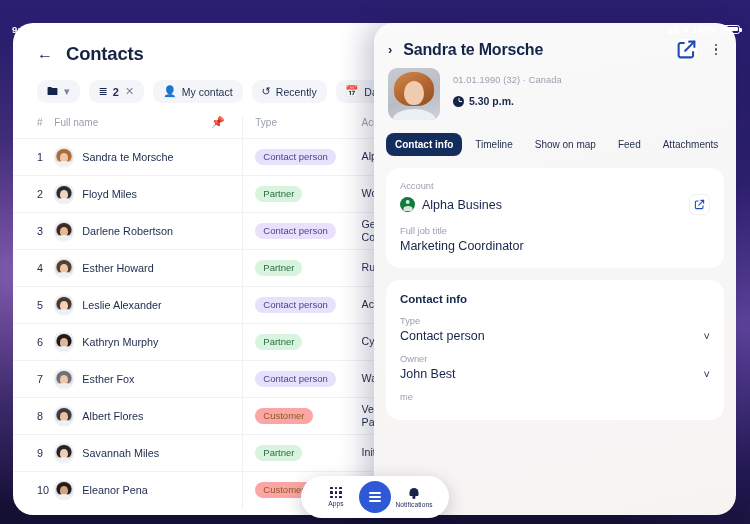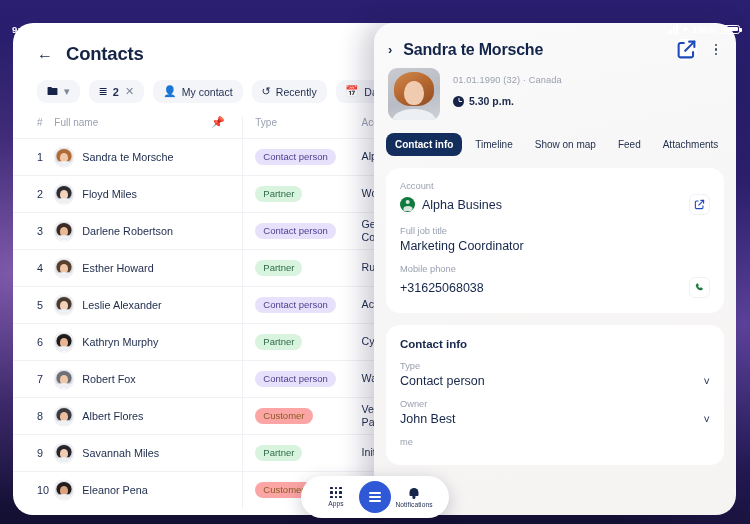--- a/index.html
+++ b/index.html
@@ -628,21 +628,21 @@
         </tr>
         <tr>
           <td class="col-idx">7</td>
           <td class="col-name">
             <div class="name-cell">
               <span class="avatar" style="background: rgb(217, 218, 225);">
                 <span style="position: absolute; left: 50%; top: 1px; transform: translateX(-50%); width: 15px; height: 13px; border-radius: 50% 50% 40% 40%; background: rgb(111, 111, 119);"></span>
                 <span style="position: absolute; left: 50%; top: 4.5px; transform: translateX(-50%); width: 8px; height: 9px; border-radius: 50% 50% 45% 45%; background: rgb(240, 198, 168);"></span>
                 <span style="position: absolute; left: 50%; bottom: -3px; transform: translateX(-50%); width: 16px; height: 8px; border-radius: 50% 50% 0px 0px; background: rgb(238, 240, 243);"></span>
               </span>
-              <span class="name-text">Robert Fox</span>
+              <span class="name-text">Esther Fox</span>
             </div>
           </td>
           <td class="col-pin"></td>
           <td class="col-type"><span class="badge contact">Contact person</span></td>
           <td class="col-acct">
             <div class="acct-text">Wayne Enterprises</div>
           </td>
           <td class="col-link"><span class="ext-btn">
               <svg viewBox="0 0 16 16" fill="none" stroke="#1e4bb8" stroke-width="1.6" stroke-linecap="round" stroke-linejoin="round">
                 <path d="M6 3H3.5A1.5 1.5 0 0 0 2 4.5v8A1.5 1.5 0 0 0 3.5 14h8a1.5 1.5 0 0 0 1.5-1.5V10"></path>
@@ -809,31 +809,20 @@
       </div>
     </div>
 
     <div class="field">
       <div class="field-label">Full job title</div>
       <div class="field-row">
         <span class="field-value">Marketing Coordinator</span>
       </div>
     </div>
 
-    <div class="field">
-      <div class="field-label">Mobile phone</div>
-      <div class="field-row">
-        <span class="field-value">+31625068038</span>
-        <span class="mini-btn">
-          <svg viewBox="0 0 16 16" fill="#1b7a3d">
-            <path d="M4.2 2.2a1 1 0 0 1 1.4.2l1.2 1.7a1 1 0 0 1-.15 1.3l-.7.6c.5 1.2 1.6 2.3 2.8 2.8l.6-.7a1 1 0 0 1 1.3-.15l1.7 1.2a1 1 0 0 1 .2 1.4l-.8 1c-.4.5-1 .7-1.6.6C6.9 12.5 3.5 9.1 2.6 5.4c-.15-.6.1-1.2.6-1.6z"></path>
-          </svg>
-        </span>
-      </div>
-    </div>
 
   </div>
 
   <div class="dp-card">
     <div class="dp-card-title">Contact info</div>
 
     <div class="field">
       <div class="field-label">Type</div>
       <div class="field-row">
         <span class="field-value">Contact person</span>

